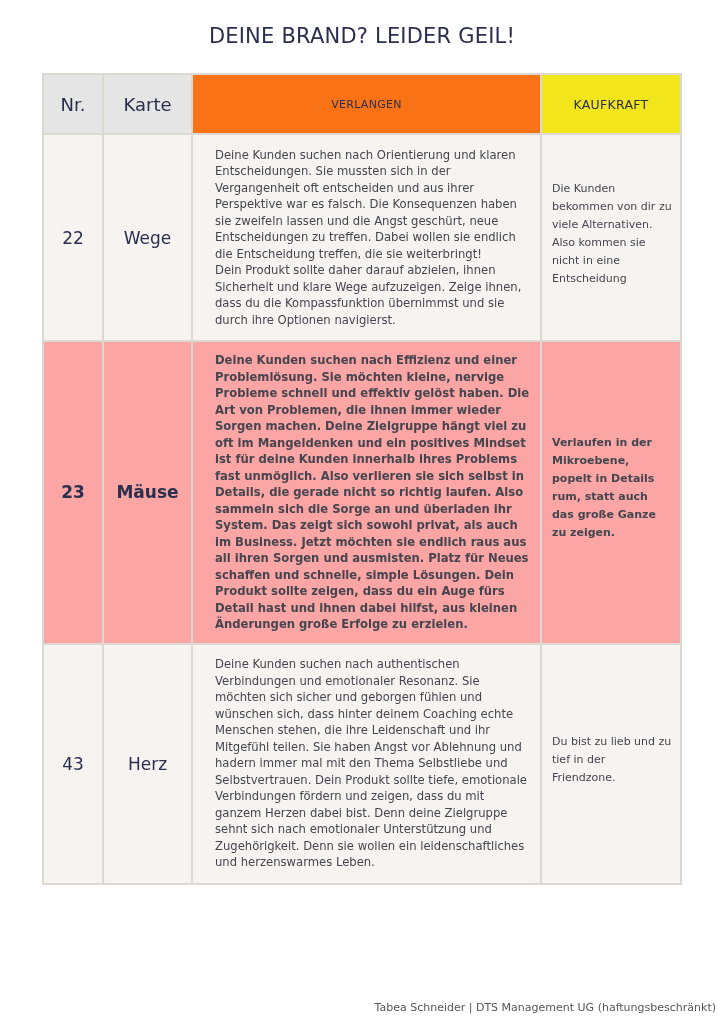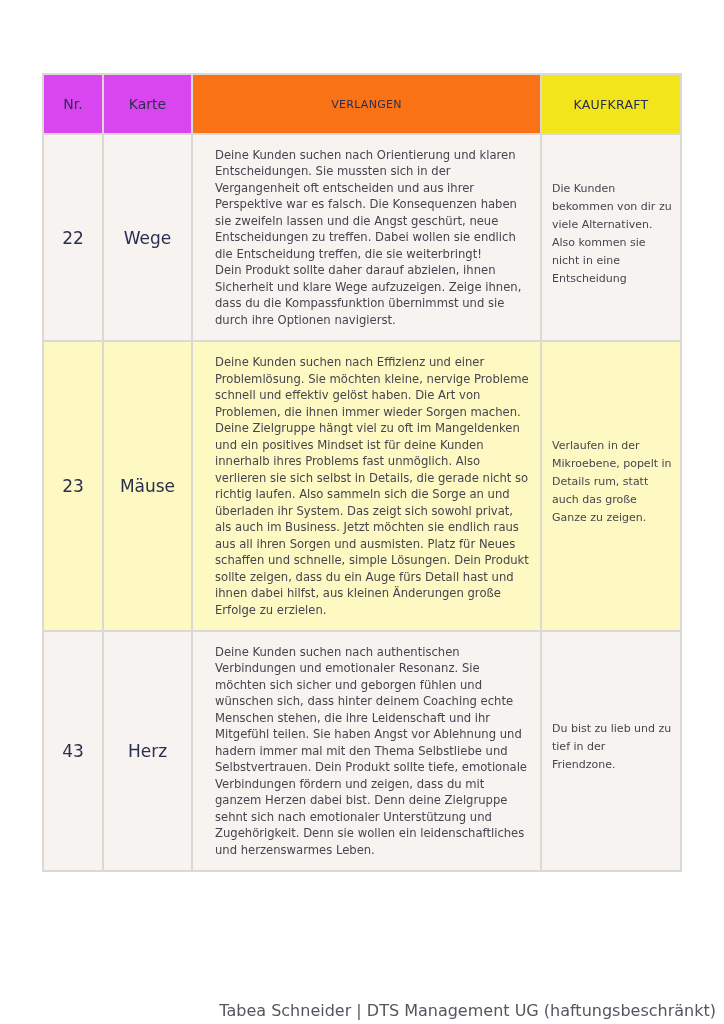--- a/index.html
+++ b/index.html
@@ -39,38 +39,38 @@
       border: 2px solid #dcd8d2;
     }
     table.brand th {
       height: 60px;
       font-weight: normal;
       text-align: center;
       vertical-align: middle;
       color: #2b2f4e;
     }
     th.col-nr, th.col-karte {
-      background: #d946ef;
-      font-size: 14px;
+      background: #e5e5e5;
+      font-size: 18px;
     }
     th.col-verlangen {
       background: #f97316;
       font-size: 11px;
       letter-spacing: 0.3px;
       color: #3a2446;
     }
     th.col-kaufkraft {
       background: #f3e51b;
       font-size: 12.5px;
       letter-spacing: 0.3px;
       color: #3a3a30;
       margin-left: 12px;
     }
     tr.row-beige td { background: #f6f3f0; }
-    tr.row-white td { background: #fef9c3; }
+    tr.row-white td { background: #fca5a5; font-weight: bold; }
     td.nr, td.karte {
       text-align: center;
       vertical-align: middle;
       font-size: 17px;
       color: #2b2f4e;
     }
     td.verlangen {
       vertical-align: middle;
       font-size: 11.6px;
       line-height: 16.5px;
@@ -84,30 +84,31 @@
       padding: 10px 8px 18px 10px;
       color: #45454f;
     }
     tr.r22 { height: 207px; }
     tr.r23 { height: 290px; }
     tr.r24 { height: 240px; }
     .footer {
       position: absolute;
       right: 8px;
       top: 1001px;
-      font-size: 16px;
+      font-size: 11px;
       color: #55555f;
       text-align: right;
     }
   </style>
 </head>
 <body>
 
 <div class="page">
 
+  <h1 class="title">DEINE BRAND? LEIDER GEIL!</h1>
 
   <table class="brand">
     <colgroup>
       <col style="width:60px">
       <col style="width:89px">
       <col style="width:349px">
       <col style="width:140px">
     </colgroup>
     <thead>
       <tr>

